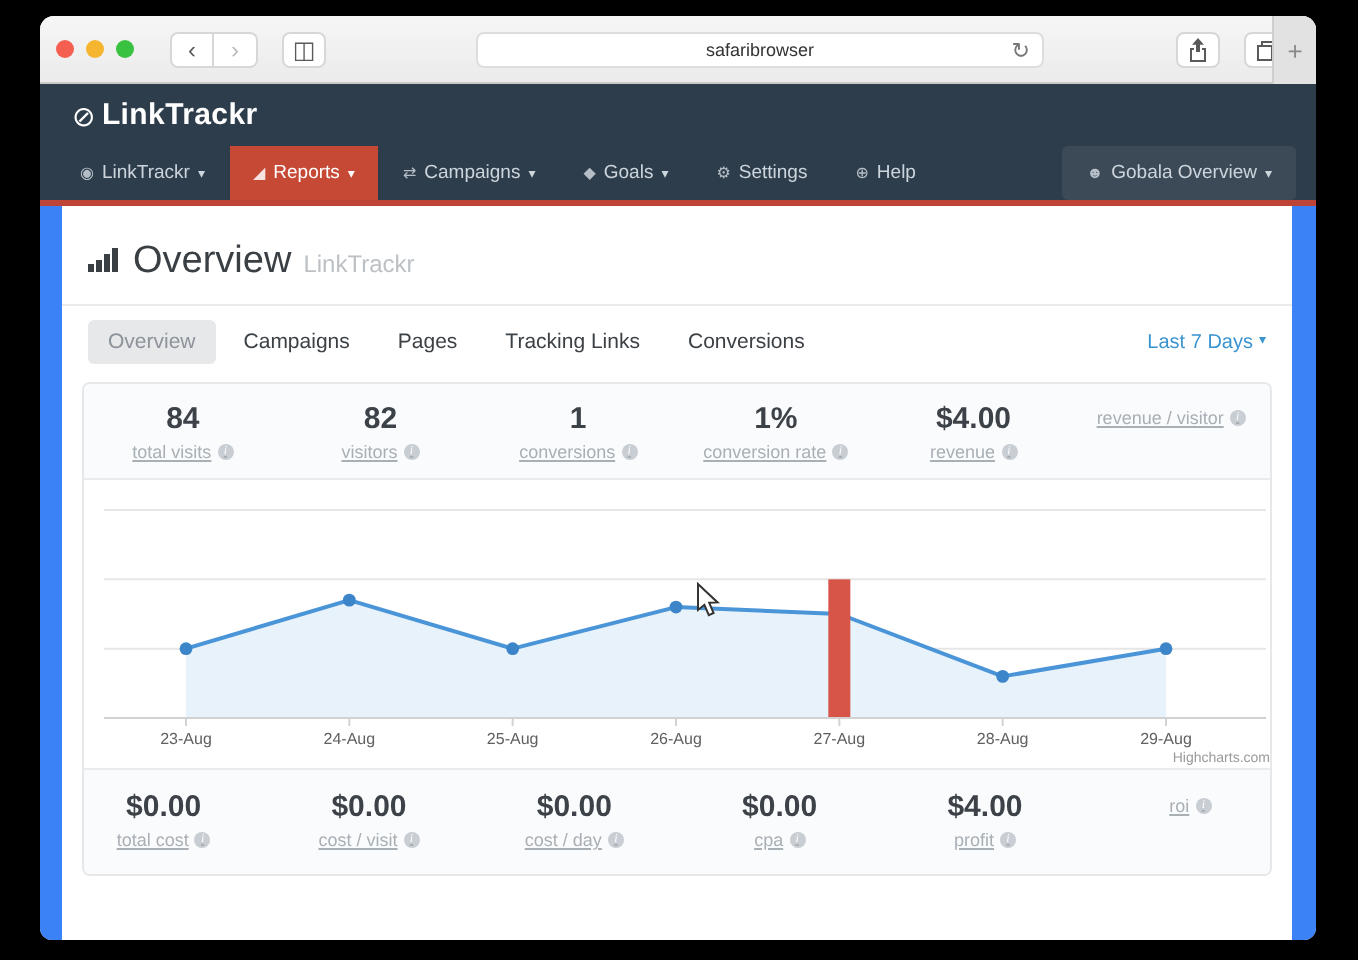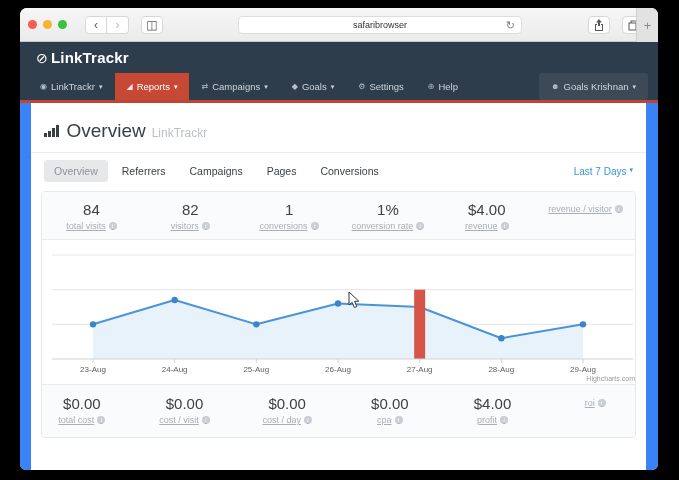--- a/index.html
+++ b/index.html
@@ -61,21 +61,21 @@
   .tab { font-size:10.5px; color:#3c4146; padding:5px 10px; border-radius:3px; }
   .tab.active { background:#e7e8ea; color:#8d939a; }
   .daterange { margin-left:auto; font-size:10px; color:#3a94cf; display:flex; gap:3px; }
   .daterange .caret { font-size:7px; }
 
   .panel { margin:2px 10px 0; border:1px solid #e6e8ea; border-radius:4px; overflow:hidden; background:#fff; }
   .band { display:grid; grid-template-columns:repeat(6,1fr); background:#fafbfc; }
   .band.top { border-bottom:1px solid #e9ebec; padding:9px 0 8px; }
   .band.bottom { border-top:1px solid #e9ebec; padding:10px 0 12px;gap:23px; }
   .stat { text-align:center; }
-  .stat .v { font-size:15px; font-weight:normal; color:#3c4248; }
+  .stat .v { font-size:15px; font-weight:bold; color:#3c4248; }
   .stat .l { font-size:9px; color:#a8afb5; margin-top:3px; display:flex; align-items:center; justify-content:center; gap:3px;text-decoration:underline; }
   .info-chip { display:inline-flex; width:8px; height:8px; border-radius:50%; background:#c8ced3; color:#fff;
                font-size:6px; font-style:italic; align-items:center; justify-content:center; font-family:"Liberation Serif",serif; }
 
   .chartwrap { height:144px; background:#fff; }
   .chartwrap svg { display:block; }
 
   .cursor { position:absolute; left:348px; top:291px; width:13px; height:19px; z-index:50; }
 </style>
 </head>
@@ -152,21 +152,21 @@
     <span class="nav-item">
       <span class="ni">⚙</span>
       <span>Settings</span>
     </span>
     <span class="nav-item">
       <span class="ni">⊕</span>
       <span>Help</span>
     </span>
     <span class="nav-item user-menu">
       <span class="ni">☻</span>
-      <span>Goals Krishnan</span>
+      <span>Gobala Overview</span>
       <span class="caret">▾</span>
     </span>
   </div>
   <div class="redline"></div>
 
   <div class="content">
     <div class="card">
 
       <div class="pagehead">
         <div class="titlerow">
@@ -176,23 +176,23 @@
               <i style="height:9px"></i>
               <i style="height:12px"></i>
           </span>
           <span class="page-title">Overview</span>
           <span class="title-suffix">LinkTrackr</span>
         </div>
       </div>
 
       <div class="tabsrow">
         <span class="tab active">Overview</span>
-        <span class="tab">Referrers</span>
         <span class="tab">Campaigns</span>
         <span class="tab">Pages</span>
+        <span class="tab">Tracking Links</span>
         <span class="tab">Conversions</span>
         <span class="daterange">
           <span>Last 7 Days</span>
           <span class="caret">▾</span>
         </span>
       </div>
 
       <div class="panel">
         <div class="band top">
           <div class="stat">

